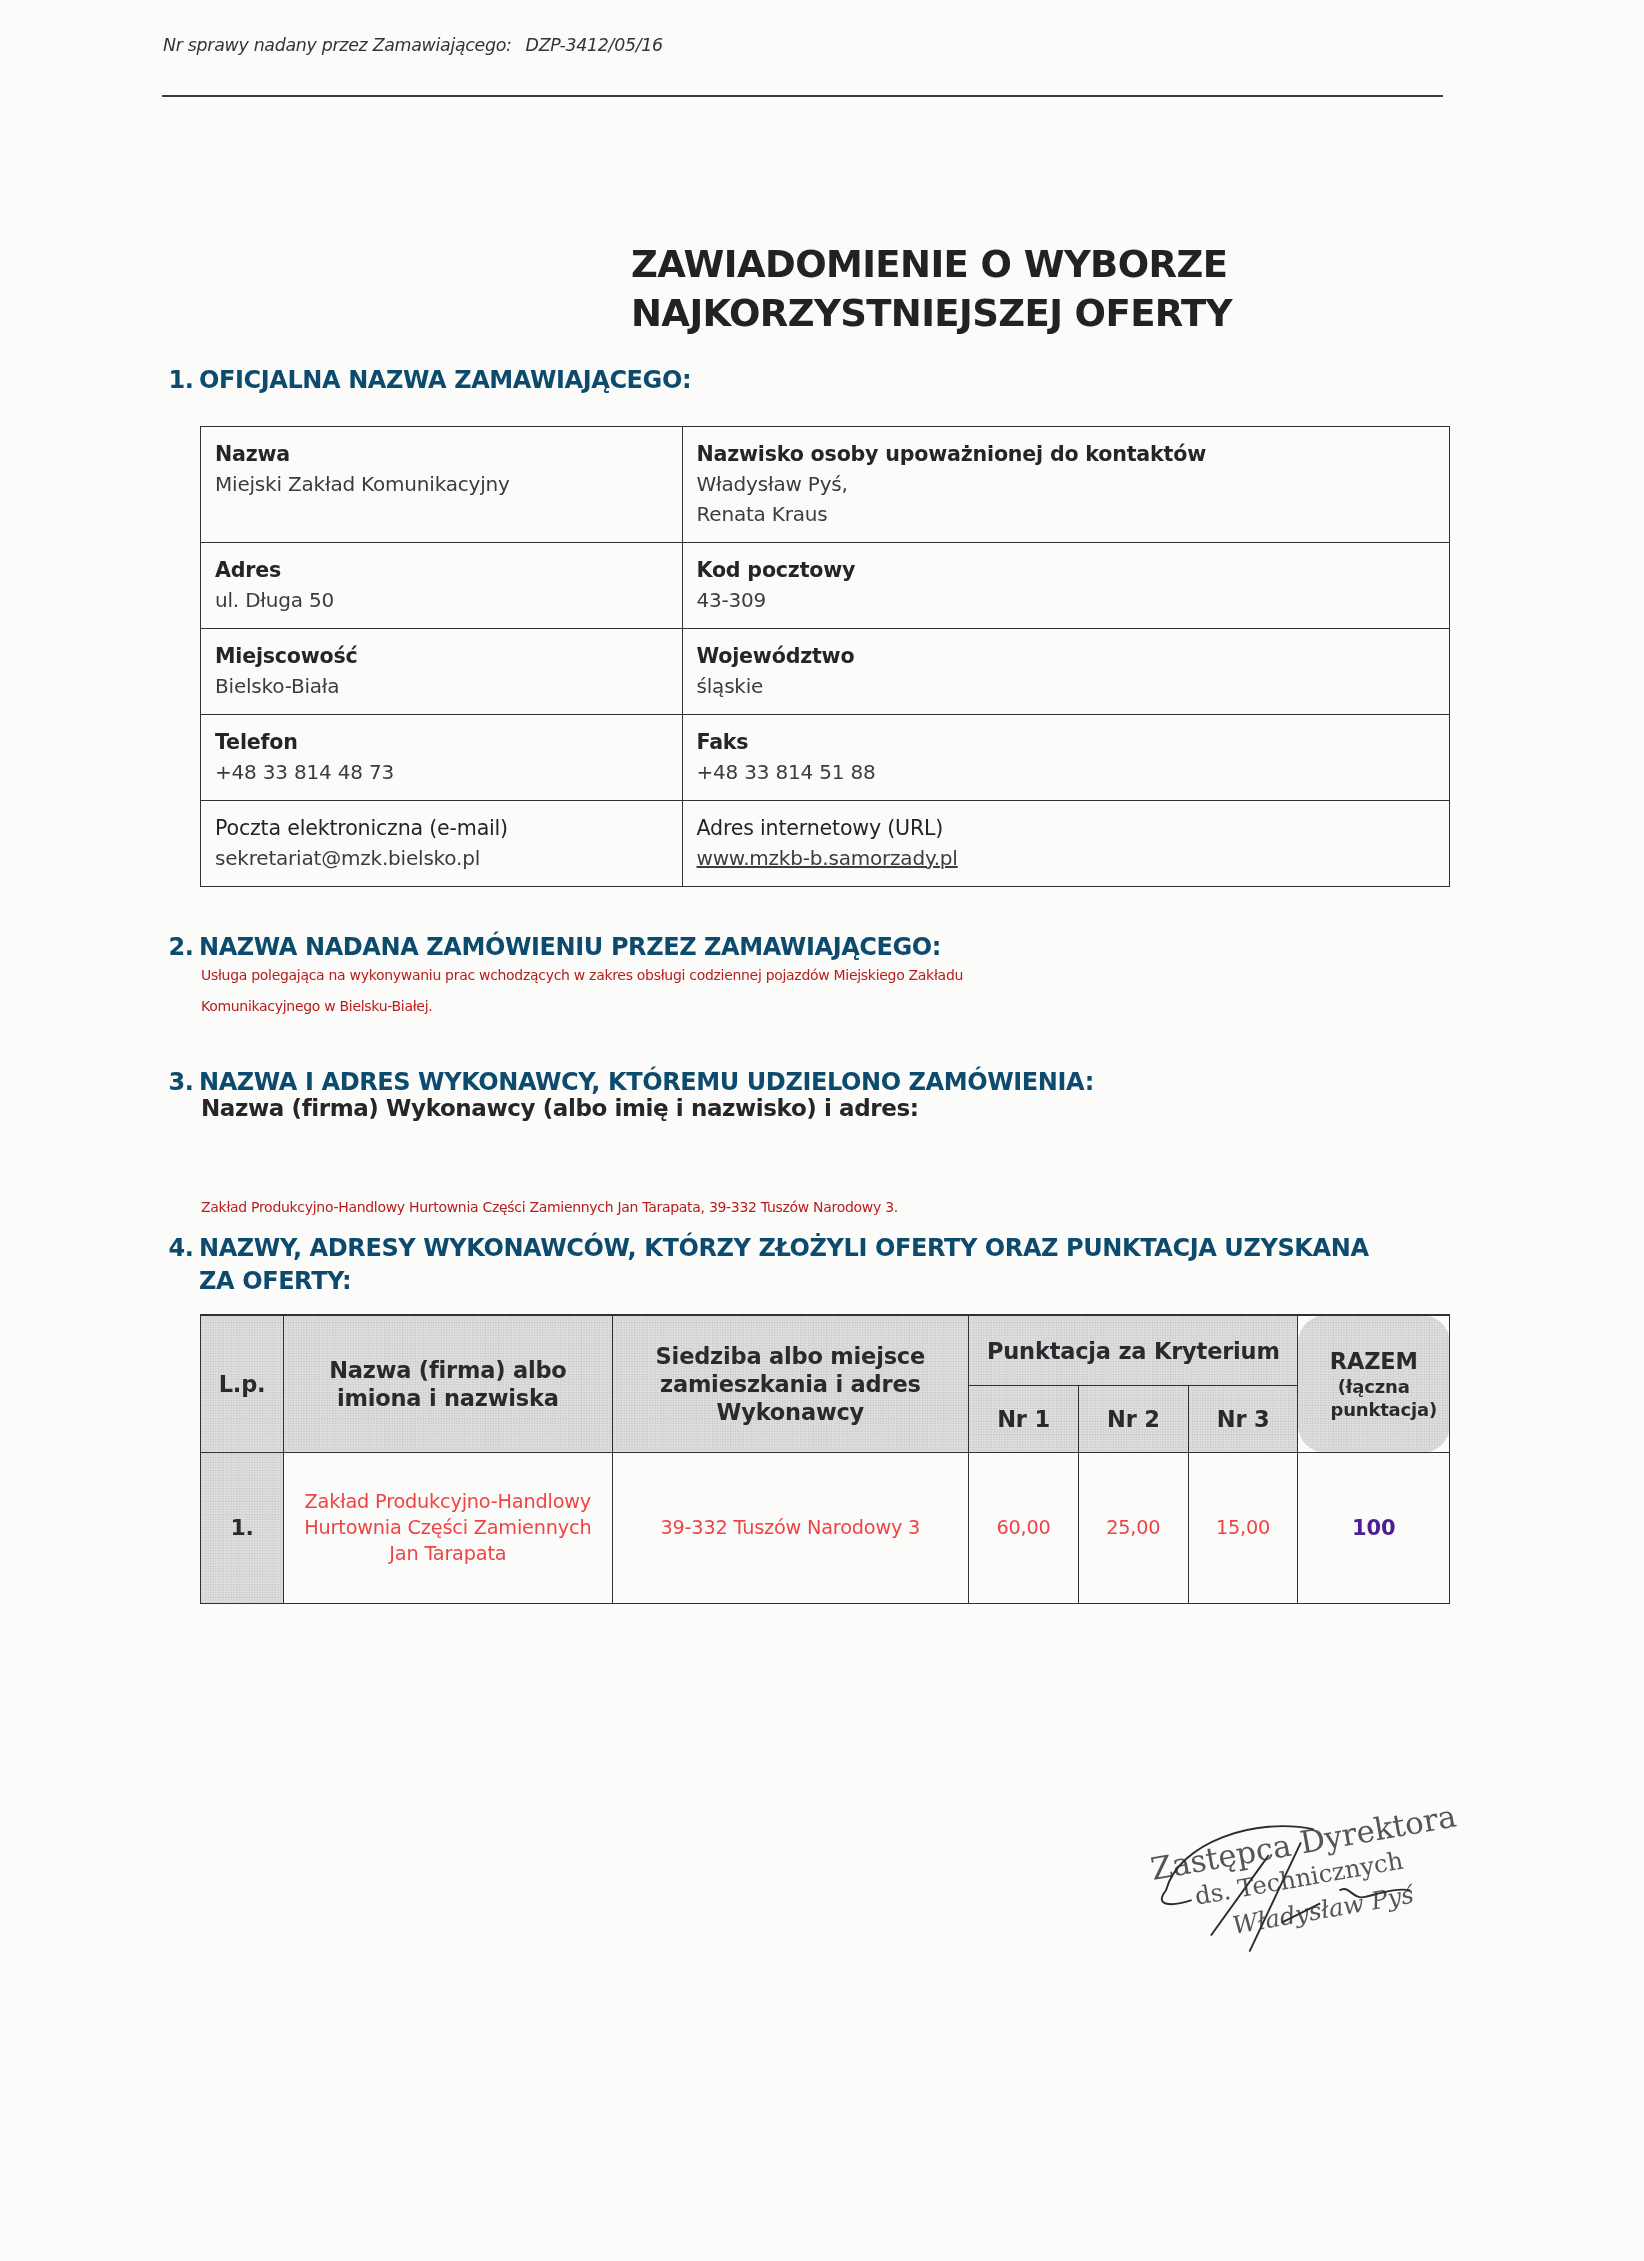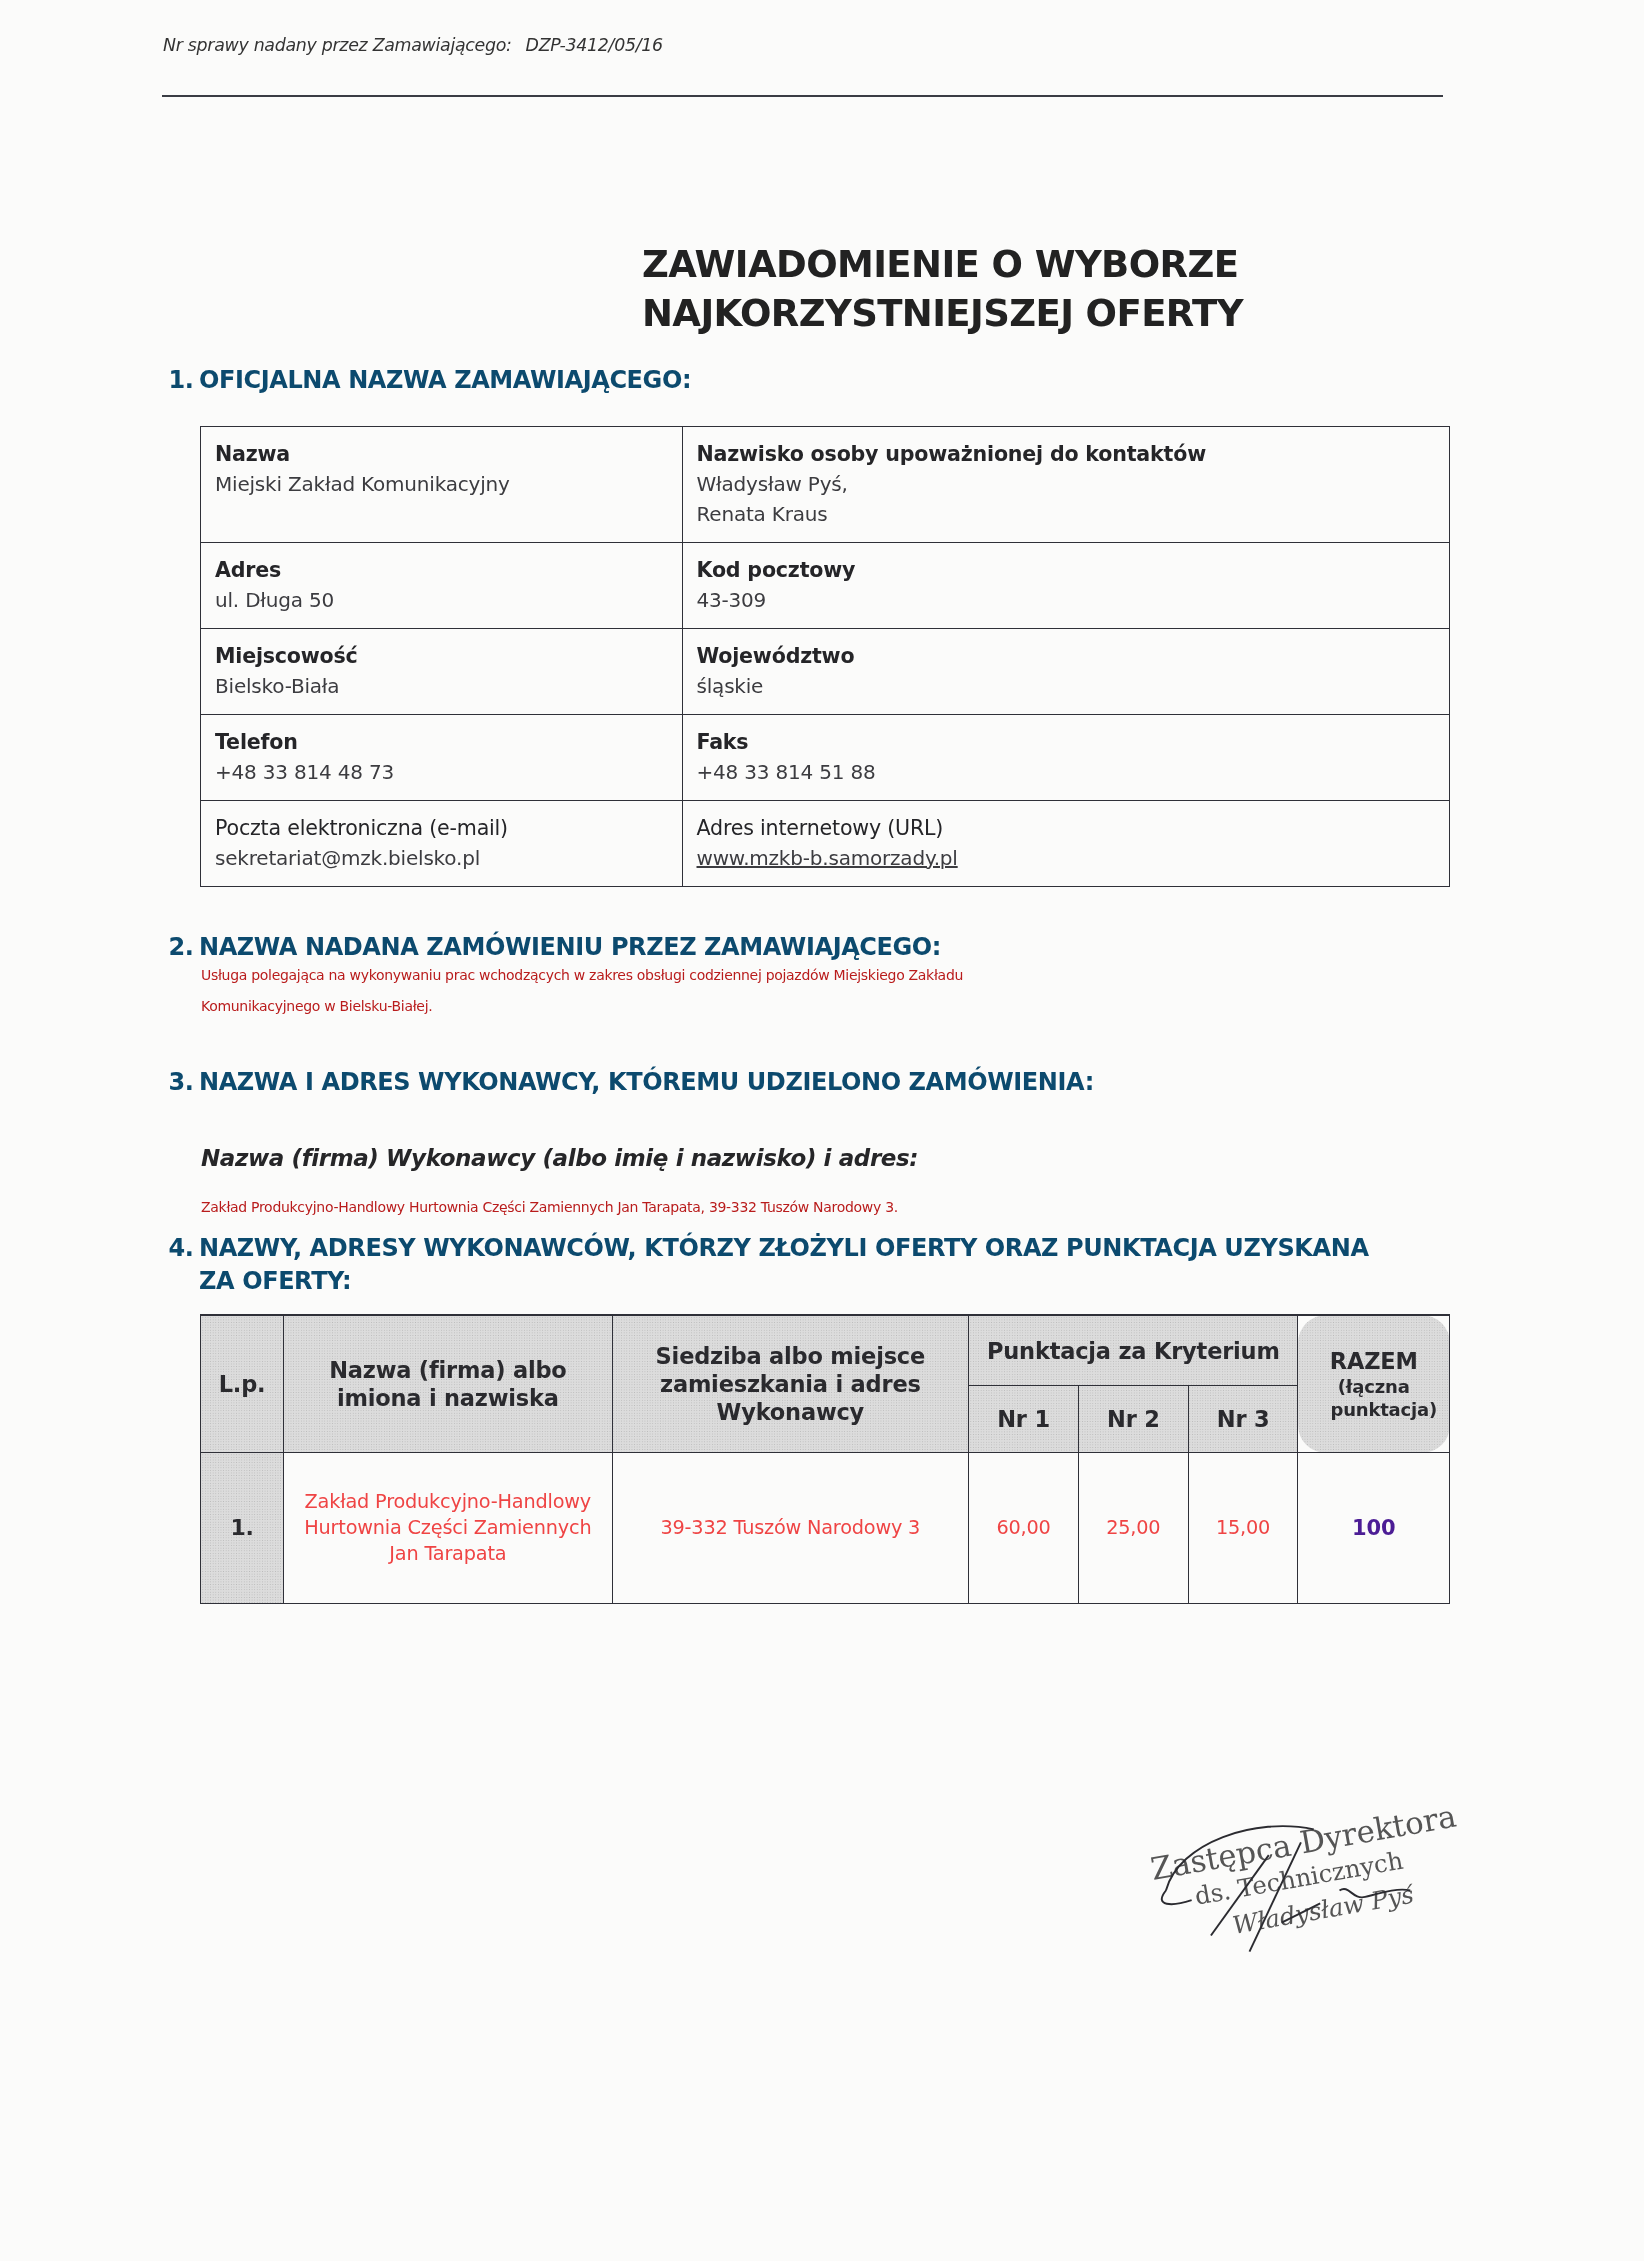--- a/index.html
+++ b/index.html
@@ -17,21 +17,21 @@
     letter-spacing: -0.3px;
   }
   .header-ref .case { margin-left: 14px; }
   .header-rule {
     position: absolute; left: 162px; top: 95px; width: 1281px;
     height: 1.9px; background: #3a3c44;
   }
   .title {
     position: absolute; left: 631px; top: 240px;
     font-weight: bold; font-size: 37px; line-height: 49px;
-    color: #222; letter-spacing: -0.6px; margin-left: 11px;
+    color: #222; letter-spacing: -0.6px;
   }
   .sec-heading {
     position: absolute; font-weight: bold; font-size: 24px; color: #0c4a6e;
     letter-spacing: -0.4px;
     text-align: center;
   }
   .sec-heading .num { display: inline-block; width: 36px; }
   .sec-text {
     position: absolute; font-size: 14px; color: #b91c1c; line-height: 31px;
     letter-spacing: -0.3px;
@@ -169,21 +169,21 @@
   <span class="num">2.</span><span>NAZWA NADANA ZAMÓWIENIU PRZEZ ZAMAWIAJĄCEGO:</span>
 </div>
 <div class="sec-text" style="left:201px; top:960px; width:1250px;">
   <div>Usługa polegająca na wykonywaniu prac wchodzących w zakres obsługi codziennej pojazdów Miejskiego Zakładu</div>
   <div>Komunikacyjnego w Bielsku-Białej.</div>
 </div>
 
 <div class="sec-heading" style="left:163px; top:1068px;">
   <span class="num">3.</span><span>NAZWA I ADRES WYKONAWCY, KTÓREMU UDZIELONO ZAMÓWIENIA:</span>
 </div>
-<div class="sec-sub" style="left:201px; top:1145px;font-style:italic;">Nazwa (firma) Wykonawcy (albo imię i nazwisko) i adres:</div>
+<div class="sec-sub" style="left:201px; top:1095px;">Nazwa (firma) Wykonawcy (albo imię i nazwisko) i adres:</div>
 <div class="sec-text" style="left:201px; top:1153px;margin-top:39px;">Zakład Produkcyjno-Handlowy Hurtownia Części Zamiennych Jan Tarapata, 39-332 Tuszów Narodowy 3.</div>
 
 <div class="sec-heading" style="left:163px; top:1234px;">
   <span class="num">4.</span><span>NAZWY, ADRESY WYKONAWCÓW, KTÓRZY ZŁOŻYLI OFERTY ORAZ PUNKTACJA UZYSKANA</span>
 </div>
 <div class="sec-heading" style="left:199px; top:1267px;">ZA OFERTY:</div>
 
 <table class="offers-table">
   <tbody>
       <tr>

